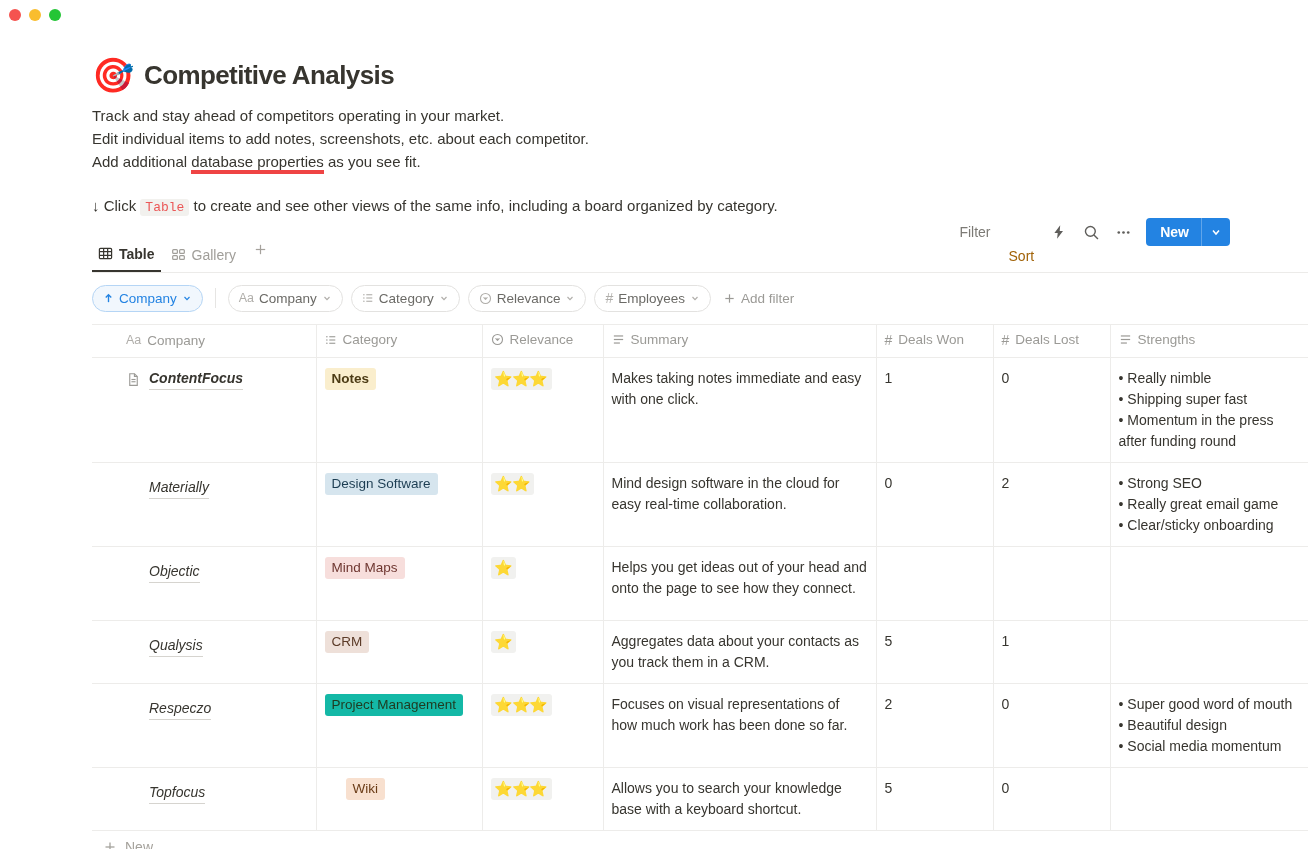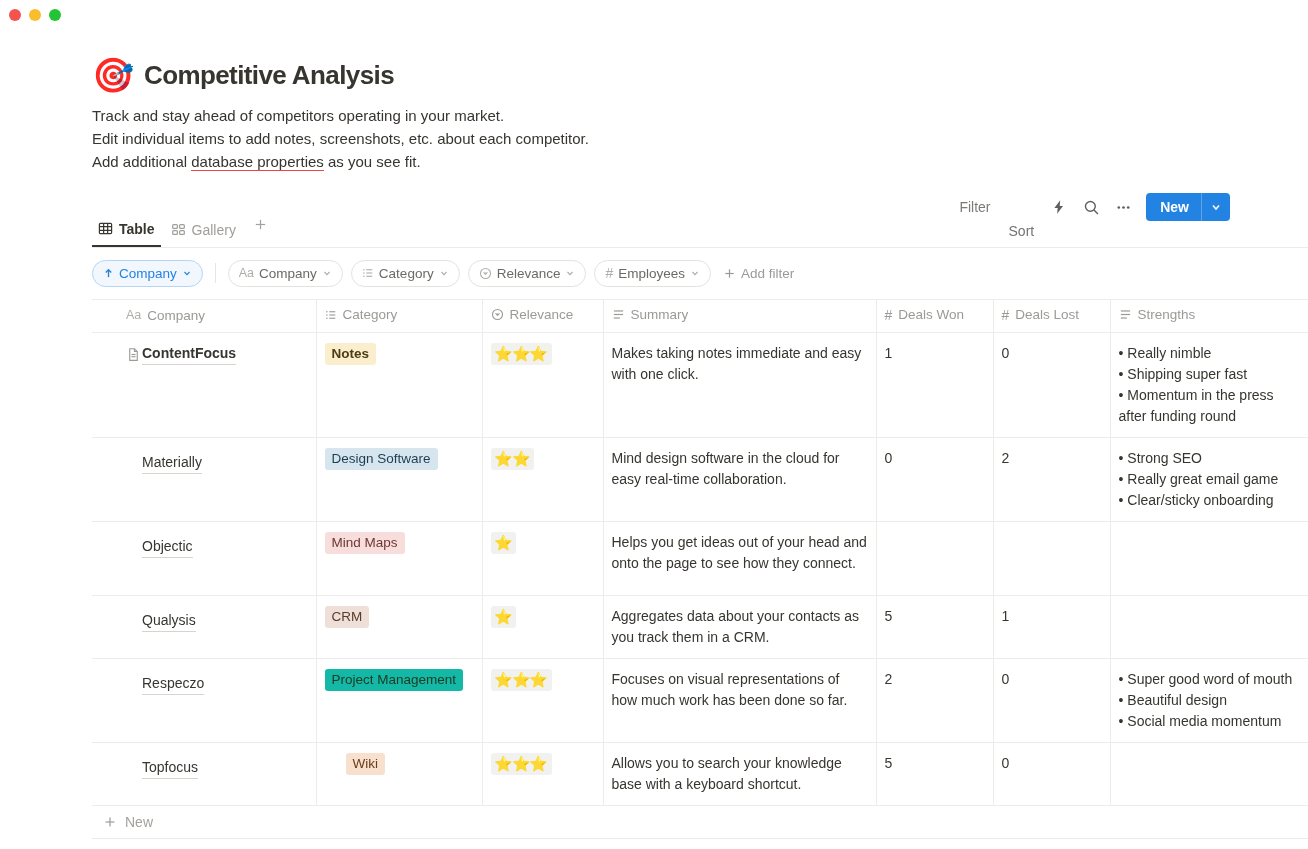--- a/index.html
+++ b/index.html
@@ -51,21 +51,21 @@
   }
 
   .desc {
     margin-top: 12px;
     font-size: 15px;
     line-height: 21px;
     color: #37352f;
   }
   .desc p { margin: 0 0 0px 0; padding: 1px 0; }
   .link-underline {
-    border-bottom: 1px solid #ef4444;
+    border-bottom: 4px solid #ef4444;
     color: #37352f;
     text-decoration: none;
     cursor: pointer;
   }
   .spacer-line { height: 21px; }
   .code-chip {
     background: #f2f1ee;
     color: #eb5757;
     font-family: "Liberation Mono", monospace;
     font-size: 13px;
@@ -108,21 +108,21 @@
     cursor: pointer;
     line-height: 1;
     align-self: center;
     margin-bottom: 4px;
   }
 
   .view-actions { display: flex; align-items: center; gap: 6px; padding-bottom: 4px; }
   .va-text {
     font-size: 14px; color: #7c7a75; padding: 4px 6px; cursor: pointer; border-radius: 4px;
   }
-  .va-text.accent { color: #737373; margin-top: 48px; }
+  .va-text.accent { color: #a16207; margin-top: 48px; }
   .va-icon {
     width: 26px; height: 26px;
     display: flex; align-items: center; justify-content: center;
     color: #5f5e5b; cursor: pointer; border-radius: 4px;
   }
   .new-btn {
     display: flex; align-items: stretch;
     background: #2383e2; color: #fff;
     border-radius: 4px; overflow: hidden;
     font-size: 14px; font-weight: 600;
@@ -199,21 +199,21 @@
   .col-company  { width: 224px; }
   .col-category { width: 166px; }
   .col-relevance{ width: 121px; }
   .col-summary  { width: 273px; }
   .col-dealswon { width: 117px; }
   .col-dealslost{ width: 117px; }
   .col-strengths{ width: 198px; border-right: 0 !important; }
   td.col-strengths, th.col-strengths { border-right: 0; }
 
   .row-title {
-    display: inline-flex; align-items: center; gap: 0;
+    display: inline-flex; align-items: center; gap: 7px; font-style: italic;
   }
   .row-title .name {
     border-bottom: 1px solid #d6d4cf;
     color: #37352f;
     cursor: pointer;
     font-size: 14px;
   }
   .row-title.bold .name { font-weight: 600; }
   .page-icon { color: #9b9a96; display: inline-flex; width: 16px; }
 
@@ -270,20 +270,21 @@
   <div class="title-row">
     <div class="title-emoji">🎯</div>
     <div class="page-title">Competitive Analysis</div>
   </div>
 
   <div class="desc">
     <p>Track and stay ahead of competitors operating in your market.</p>
     <p>Edit individual items to add notes, screenshots, etc. about each competitor.</p>
     <p><span>Add additional </span><a class="link-underline">database properties</a><span> as you see fit.</span></p>
     <div class="spacer-line"></div>
+    <p><span>↓ Click </span><span class="code-chip">Table</span><span> to create and see other views of the same info, including a board organized by category.</span></p>
   </div>
 
   <div class="viewbar">
     <div class="view-tabs">
 
       <div class="view-tab active">
         <span class="ic">
           <svg width="15" height="15" viewBox="0 0 16 16" fill="none" stroke="currentColor" stroke-width="1.3">
             <rect x="1.5" y="2.5" width="13" height="11" rx="1.2"></rect>
             <line x1="1.5" y1="6" x2="14.5" y2="6"></line>

